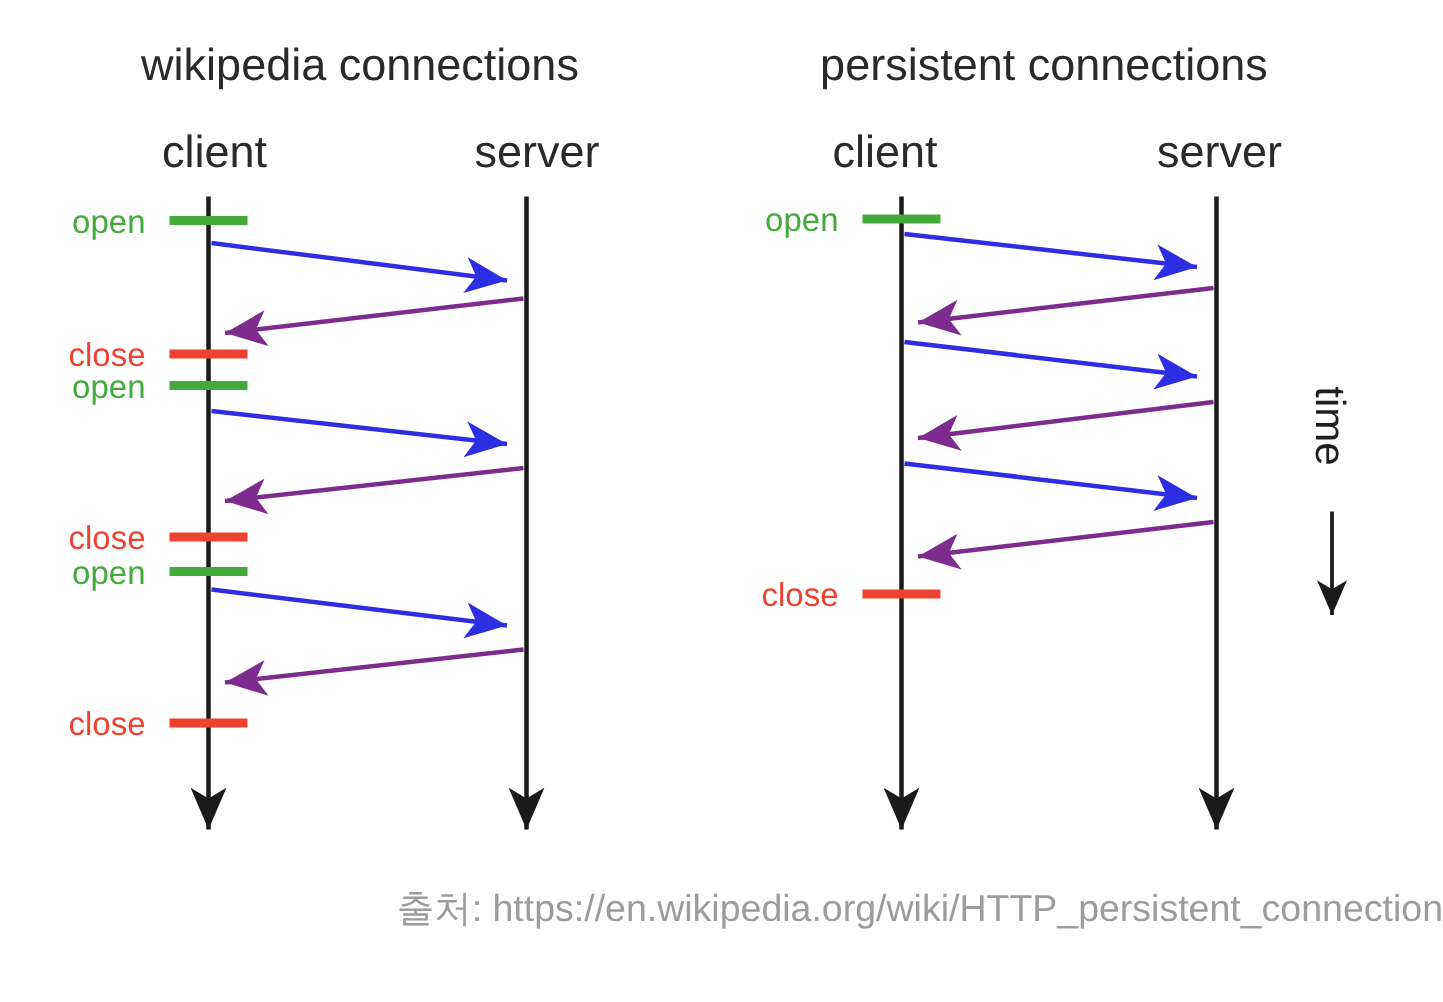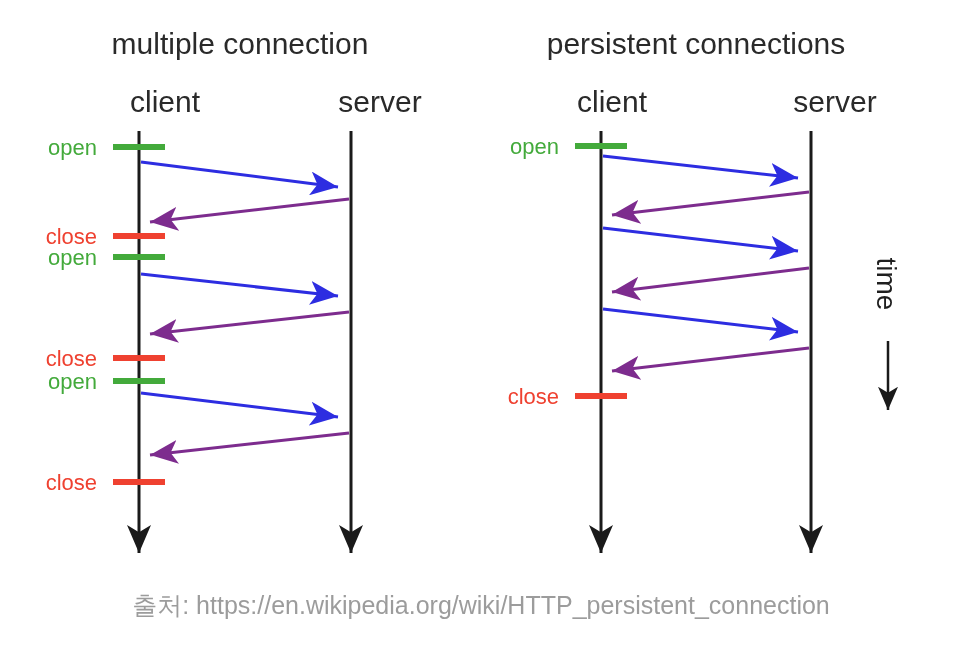--- a/index.html
+++ b/index.html
@@ -11,21 +11,21 @@
     overflow:hidden;
   }
   .canvas svg{position:absolute;left:0;top:0;}
   .label{
     position:absolute;
     transform:translateX(-50%);
     white-space:nowrap;
     color:#2a2a2a;
   }
   .title{top:27px;font-size:30px;}
-  .hdr{top:85px;font-size:30px;margin-left:22px;}
+  .hdr{top:85px;font-size:30px;}
   .t1{left:240px;}
   .t2{left:696px;}
   .c1{left:143px;}
   .s1{left:358px;}
   .c2{left:590px;}
   .s2{left:813px;}
   .time-label{
     position:absolute;
     left:886px;top:284px;
     transform:translate(-50%,-50%) rotate(90deg);
@@ -88,24 +88,24 @@
         <line x1="603" y1="228" x2="798" y2="251" stroke="#2d2de1" stroke-width="3" marker-end="url(#arrow-request)"></line>
         <line x1="809" y1="268" x2="612" y2="292" stroke="#7d2c8e" stroke-width="3" marker-end="url(#arrow-response)"></line>
         <line x1="603" y1="309" x2="798" y2="332" stroke="#2d2de1" stroke-width="3" marker-end="url(#arrow-request)"></line>
         <line x1="809" y1="348" x2="612" y2="371" stroke="#7d2c8e" stroke-width="3" marker-end="url(#arrow-response)"></line>
         <line x1="575" y1="396" x2="627" y2="396" stroke="#ef4130" stroke-width="6"></line>
         <text x="559" y="404" fill="#ef4130" text-anchor="end" font-size="22">close</text>
       </g>
       <line x1="888" y1="341" x2="888" y2="410" stroke="#1a1a1a" stroke-width="2.5" marker-end="url(#arrow-line)"></line>
     </svg>
 
-  <div class="label title t1" style="color: rgb(42, 42, 42);">multiple connection</div>
+  <div class="label title t1" style="color: rgb(42, 42, 42);">wikipedia connections</div>
   <div class="label title t2" style="color: rgb(42, 42, 42);">persistent connections</div>
 
   <div class="label hdr c1" style="color: rgb(42, 42, 42);">client</div>
   <div class="label hdr s1" style="color: rgb(42, 42, 42);">server</div>
   <div class="label hdr c2" style="color: rgb(42, 42, 42);">client</div>
   <div class="label hdr s2" style="color: rgb(42, 42, 42);">server</div>
 
   <div class="time-label">time</div>
 
-  <div class="caption" style="color: rgb(156, 156, 156);">출처: https://en.wikipedia.org/wiki/HTTP_persistent_connection</div>
+  <div class="caption" style="color: rgb(156, 156, 156); text-align: right;">출처: https://en.wikipedia.org/wiki/HTTP_persistent_connection</div>
 </div>
 
 </body></html>

